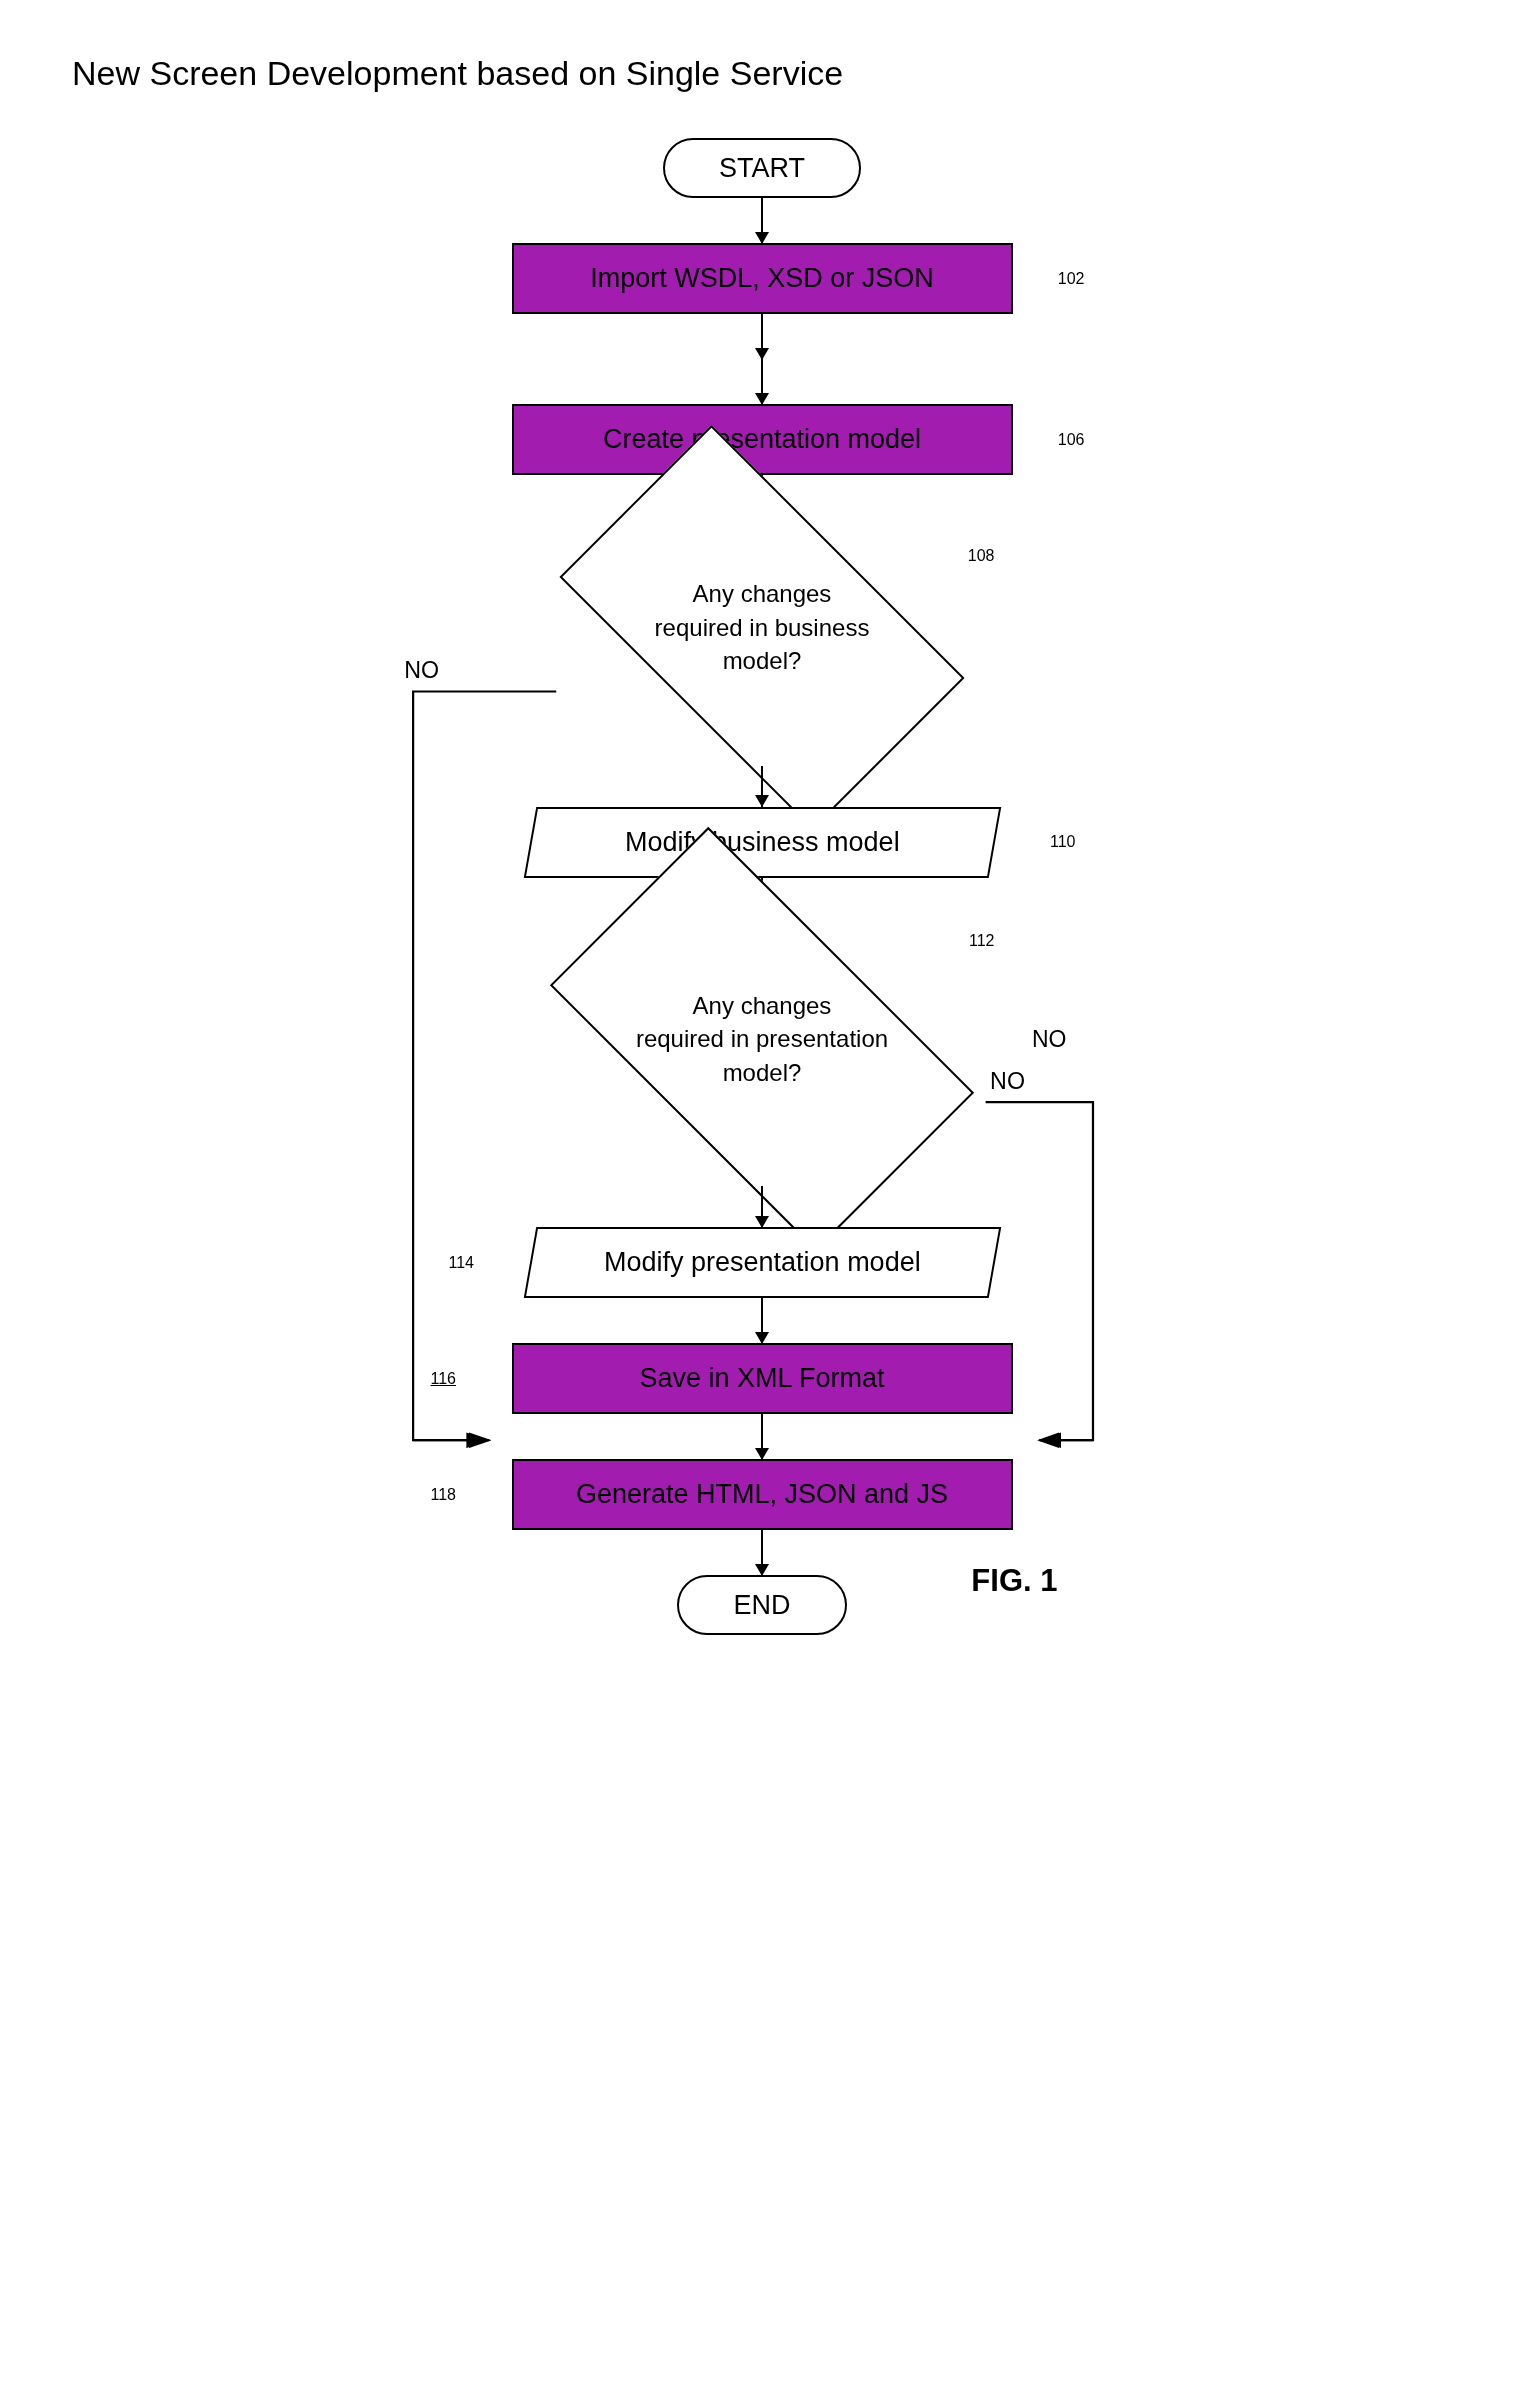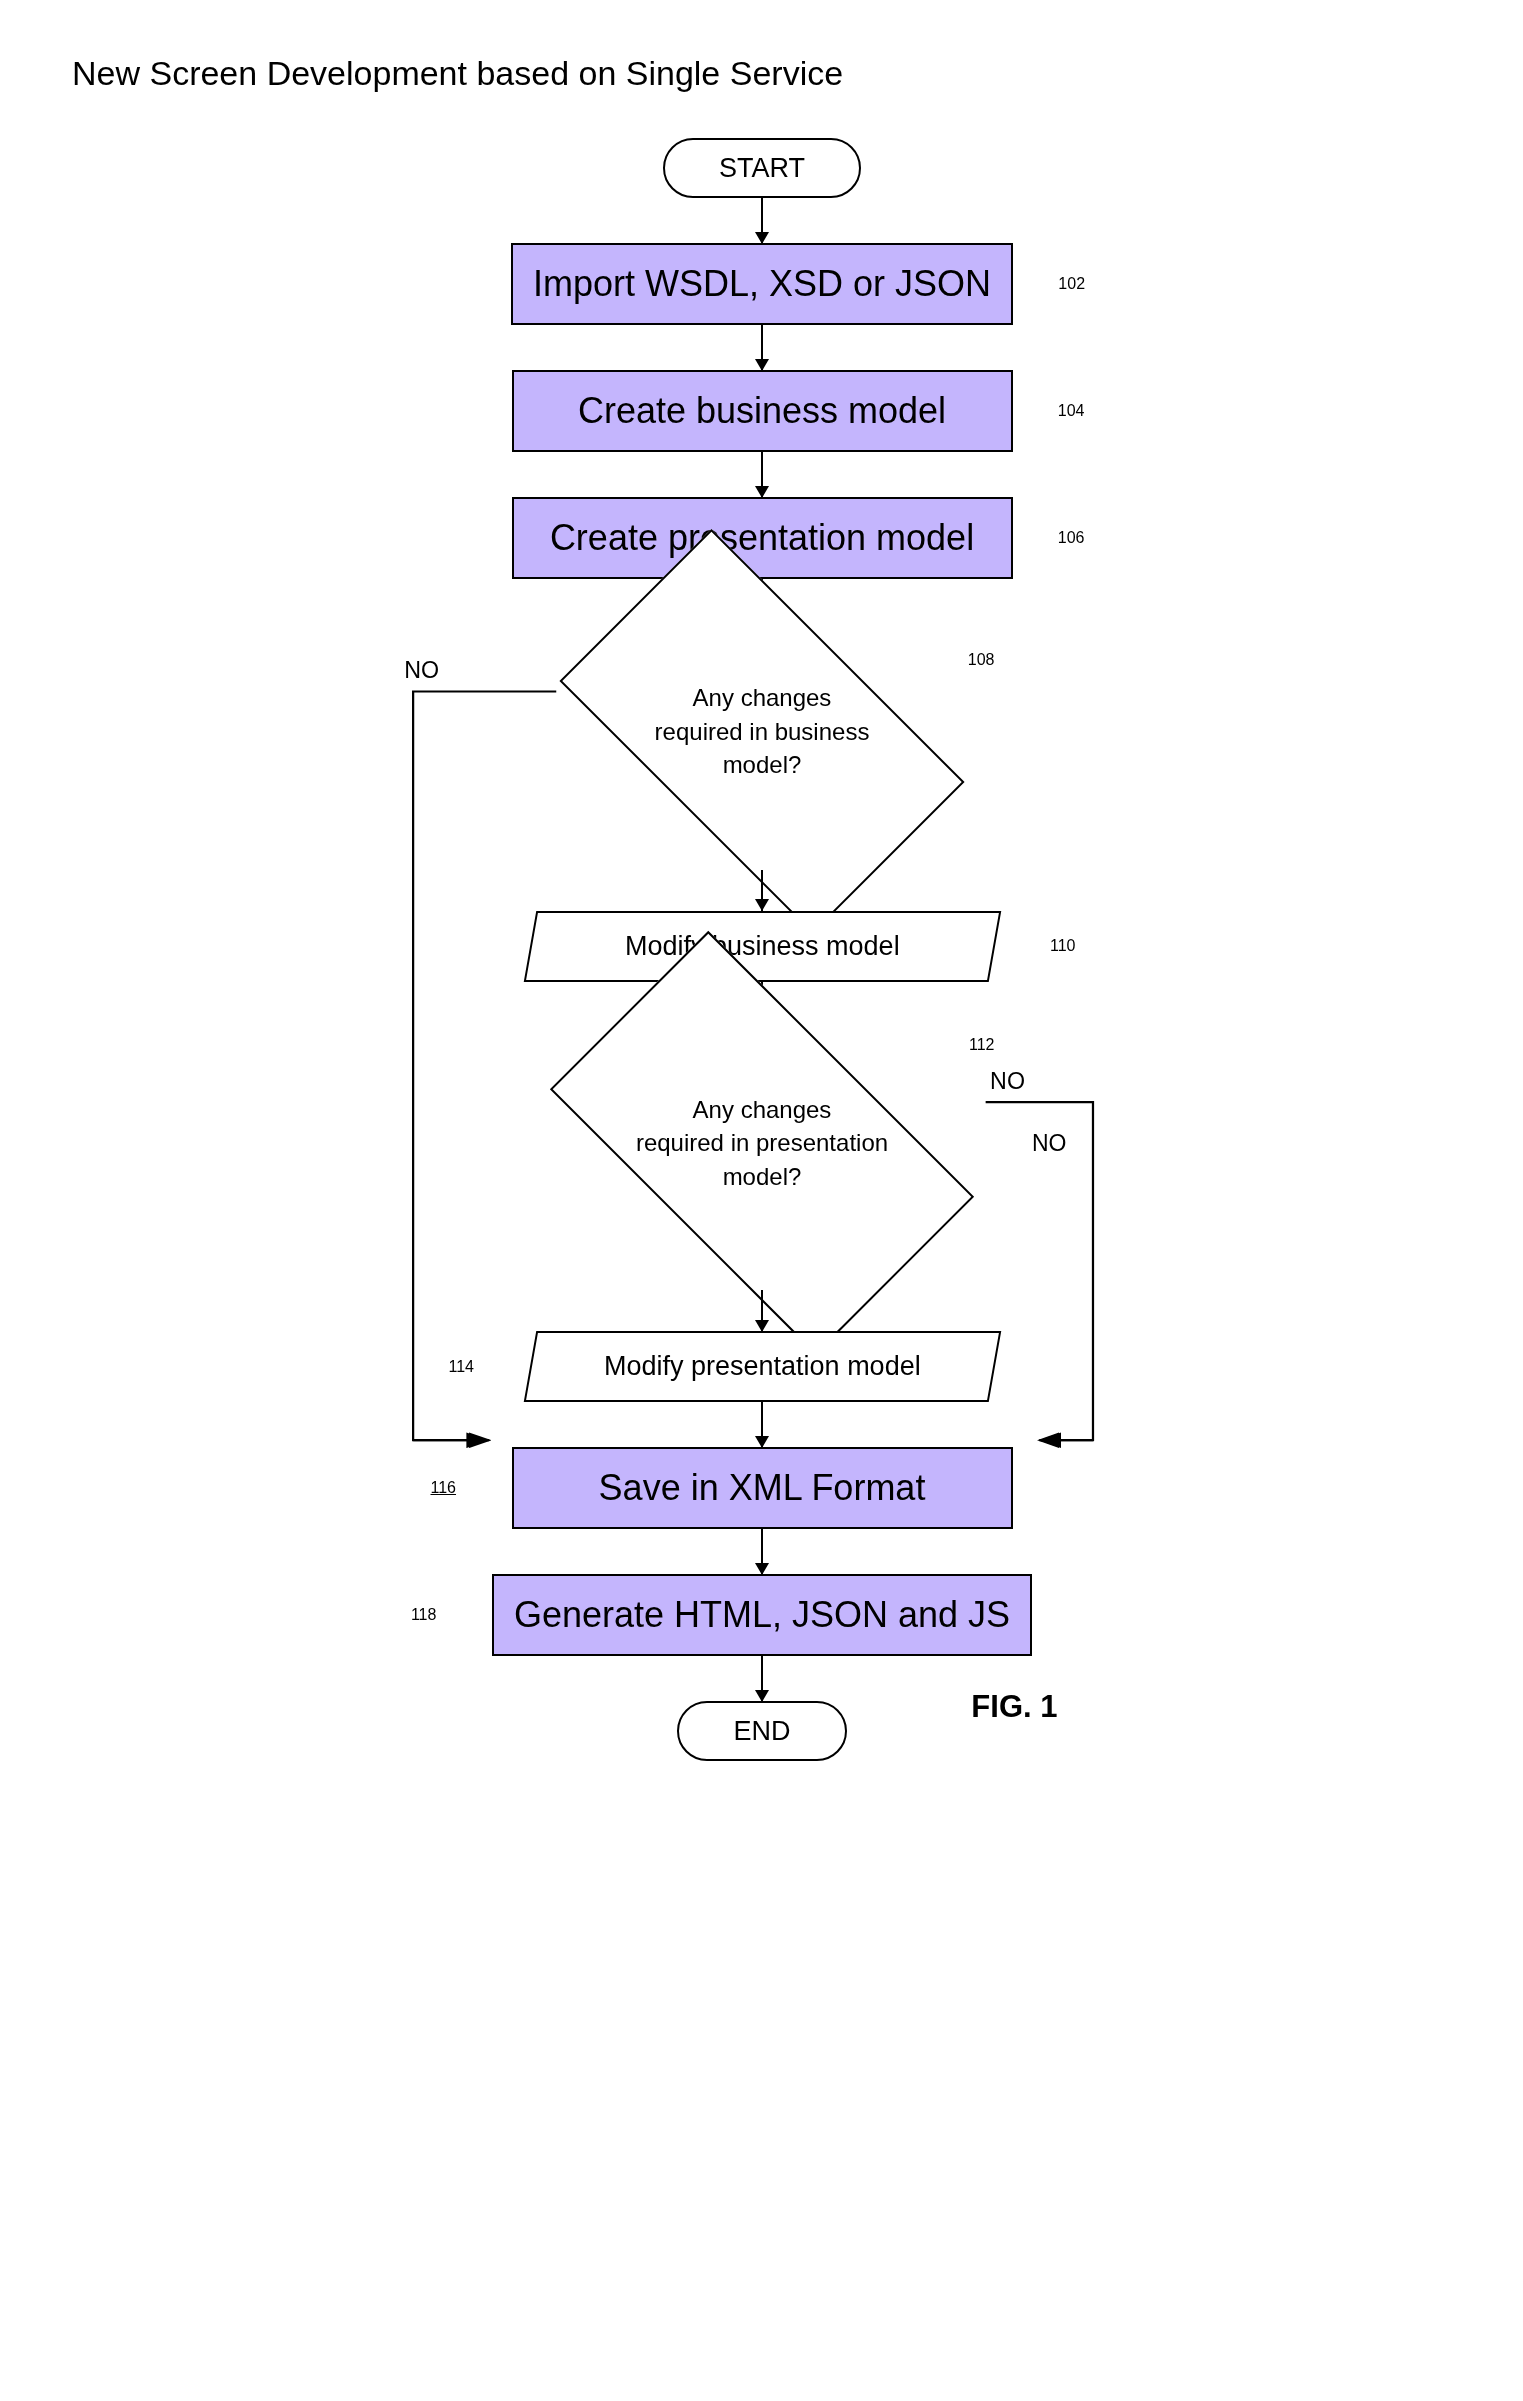--- a/index.html
+++ b/index.html
@@ -33,22 +33,22 @@
       padding: 12.5px 54px;
       font-size: 27px;
       background: #fff;
       text-align: center;
       min-width: 161px;
     }
 
     .process-box {
       border: 2.2px solid #000;
       padding: 18px 20px;
-      font-size: 36px;
-      background: #c4b5fd;
+      font-size: 27px;
+      background: #a21caf;
       text-align: center;
       min-width: 501px;
       max-width: 555px;
     }
 
     .diamond-wrapper {
       position: relative;
       width: 340px;
       height: 197px;
       display: flex;
@@ -186,26 +186,20 @@
       <div class="node" style="position:relative;">
         <div class="process-box">Import WSDL, XSD or JSON</div>
         <span class="ref-label" style="right:-72px; top:50%; transform:translateY(-50%);">102</span>
       </div>
     </div>
 
     <div class="arrow-segment">
       <div class="arrow-down" style="height:45px;"></div>
     </div>
 
-    <div class="arrow-segment">
-      <div class="node" style="position:relative;">
-        <div class="process-box">Create business model</div>
-        <span class="ref-label" style="right:-72px; top:50%; transform:translateY(-50%);">104</span>
-      </div>
-    </div>
 
     <div class="arrow-segment">
       <div class="arrow-down" style="height:45px;"></div>
     </div>
 
     <div class="arrow-segment">
       <div class="node" style="position:relative;">
         <div class="process-box">Create presentation model</div>
         <span class="ref-label" style="right:-72px; top:50%; transform:translateY(-50%);">106</span>
       </div>

